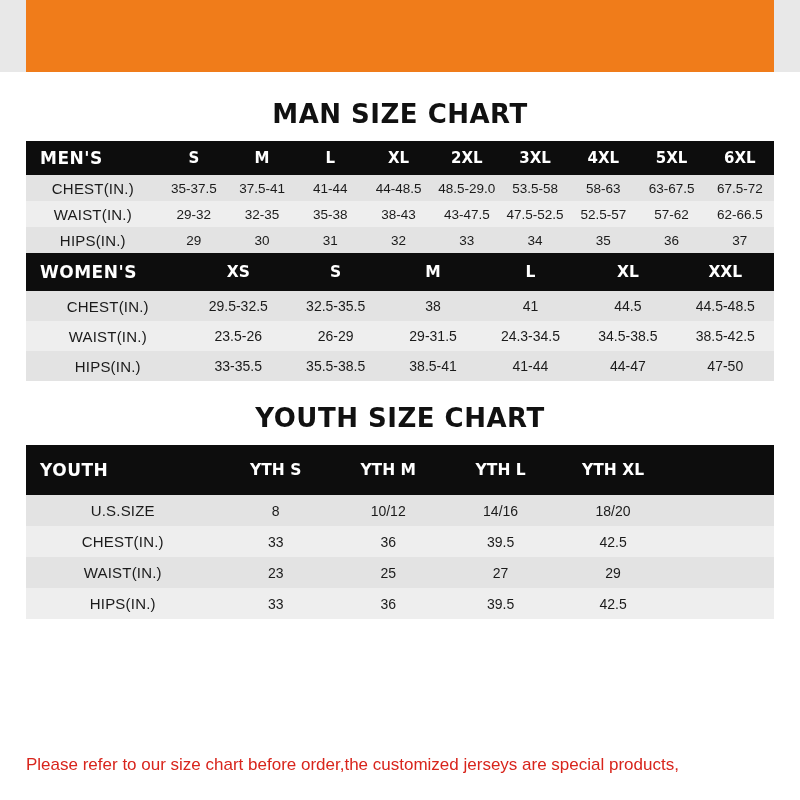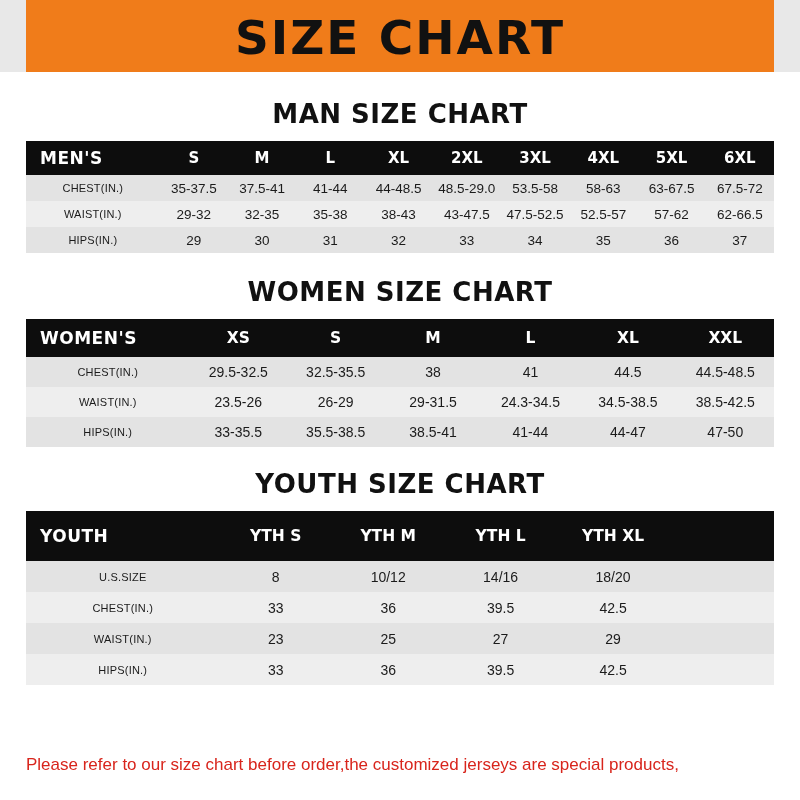--- a/index.html
+++ b/index.html
@@ -108,21 +108,21 @@
     letter-spacing: 0.5px;
   }
   table.size-table tbody tr.row-odd td {
     background: #e3e3e3;
   }
   table.size-table tbody tr.row-even td {
     background: #eeeeee;
   }
   table.size-table tbody td.rowhead {
     font-weight: normal;
-    font-size: 11px;
+    font-size: 15px;
     letter-spacing: 0.2px;
   }
 
   
   table.youth-table thead th.corner { font-size: 17px; }
   table.youth-table th, table.youth-table td { height: 31px; font-size: 14px; }
   table.youth-table thead th { height: 50px; font-size: 15.5px; }
 
   table.women-table th, table.women-table td { height: 30px; font-size: 14px; }
   table.women-table thead th { height: 38px; font-size: 15.5px; }
@@ -138,21 +138,20 @@
   .footer-note div { white-space: nowrap; }
 </style>
 </head>
 <body>
 
 <div class="page">
 
   <div class="banner">
     <div class="banner-left-block"></div>
     <div class="banner-right-block"></div>
-    <div class="banner-title">SIZE CHART</div>
   </div>
 
   <div class="content">
 
     <div class="section-title title-man">MAN SIZE CHART</div>
     <table class="size-table man-table">
       <thead>
         <tr>
           <th class="corner" style="width:16%">MEN'S</th>
           <th>S</th>
@@ -199,21 +198,20 @@
           <td>32</td>
           <td>33</td>
           <td>34</td>
           <td>35</td>
           <td>36</td>
           <td>37</td>
         </tr>
       </tbody>
     </table>
 
-    <div class="section-title title-women">WOMEN SIZE CHART</div>
     <table class="size-table women-table">
       <thead>
         <tr>
           <th class="corner" style="width:20%">WOMEN'S</th>
           <th>XS</th>
           <th>S</th>
           <th>M</th>
           <th>L</th>
           <th>XL</th>
           <th>XXL</th>

